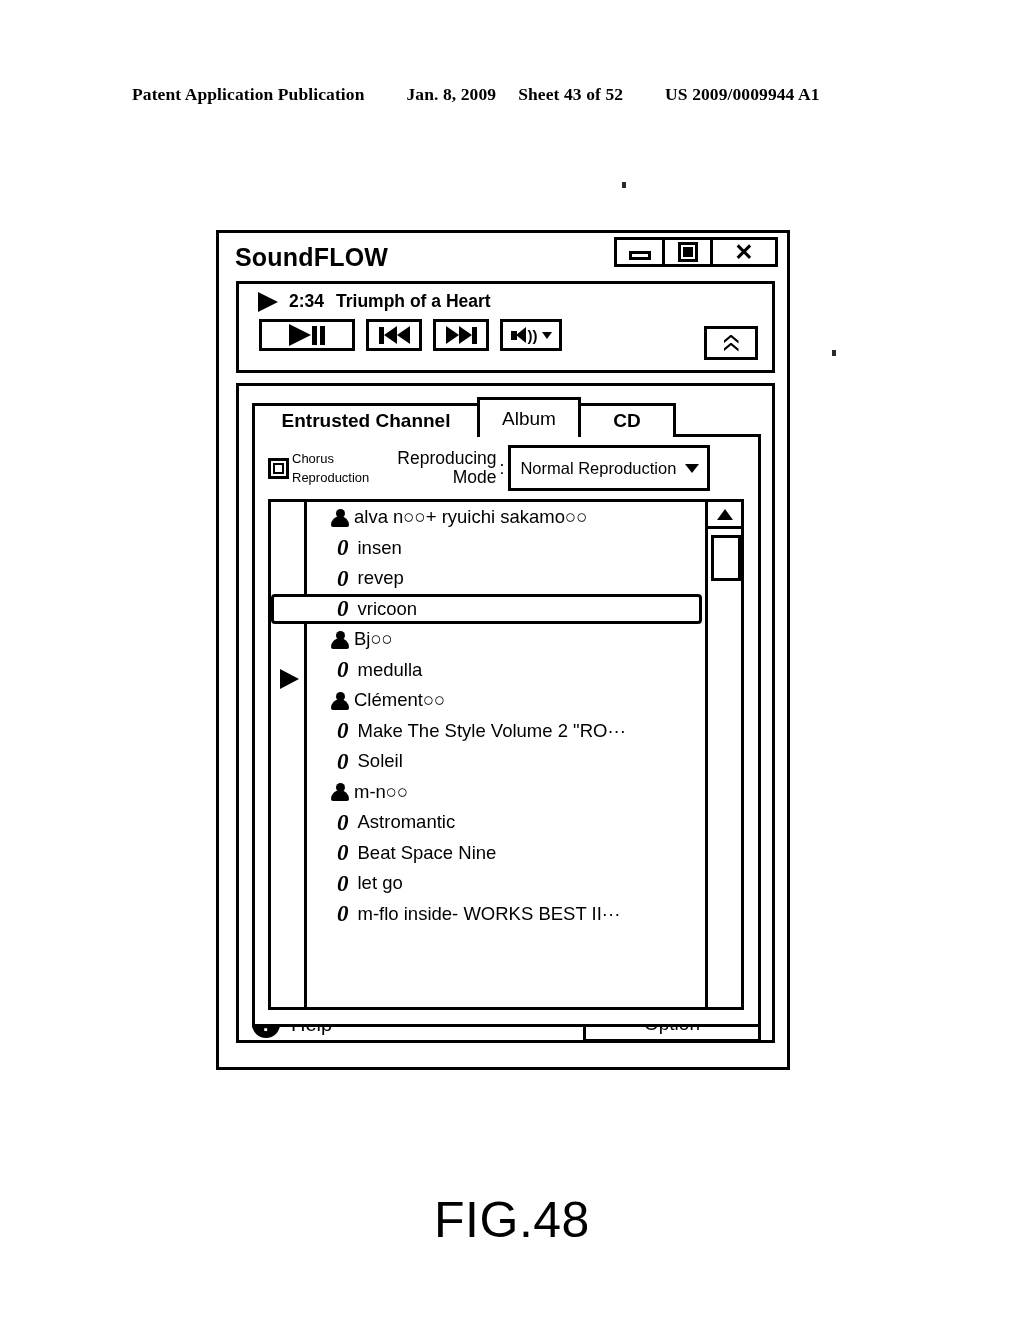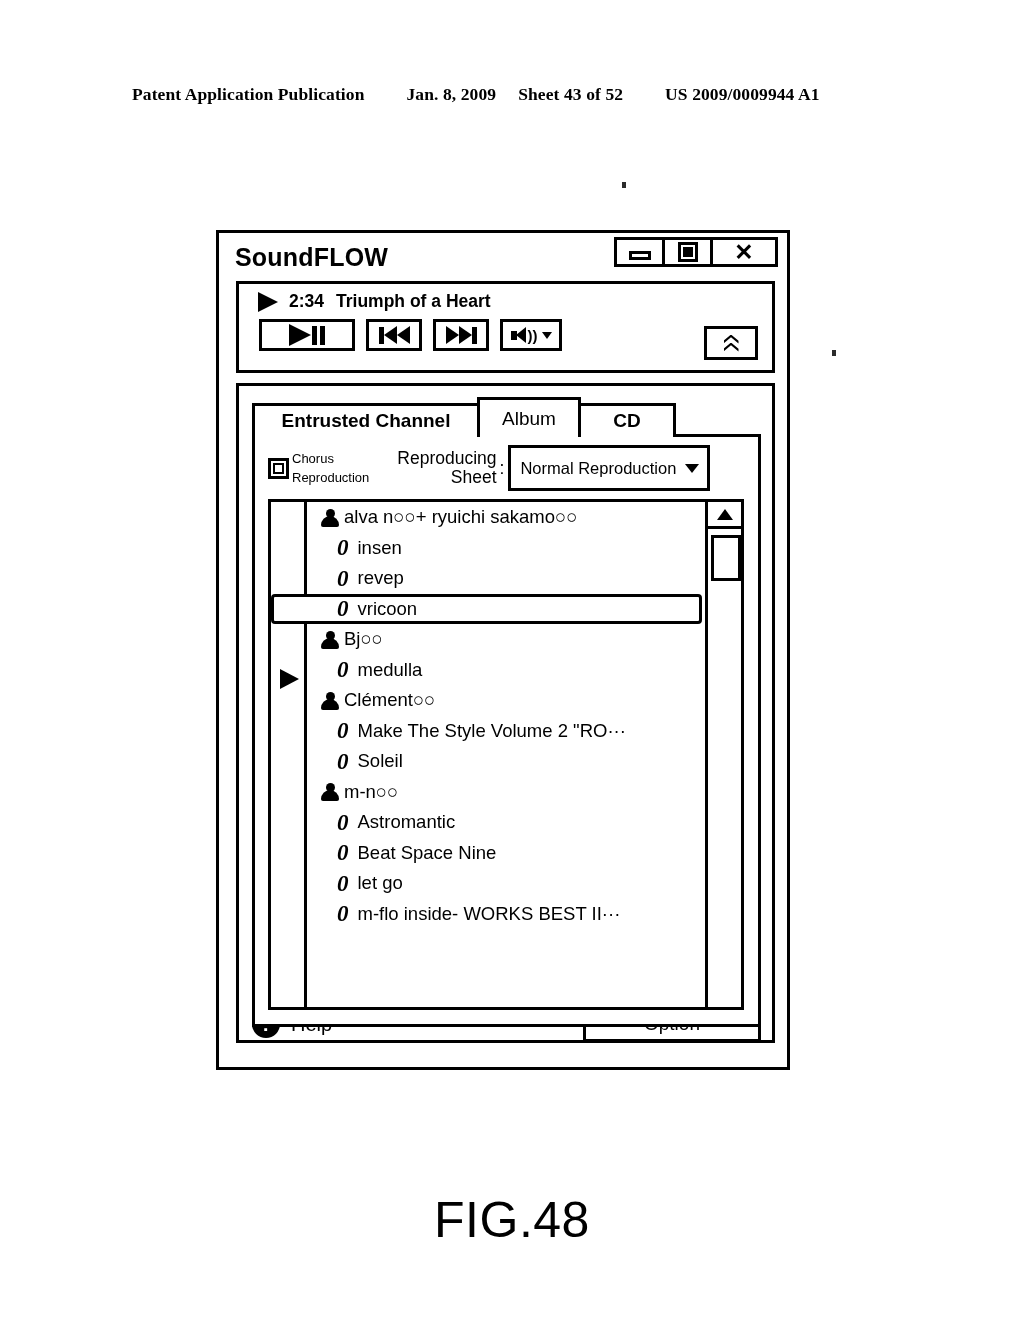--- a/index.html
+++ b/index.html
@@ -406,21 +406,21 @@
   .row {
     height: 30.5px;
     display: flex;
     align-items: center;
     padding-left: 6px;
     font-size: 18.5px;
     white-space: nowrap;
     position: relative;
     box-sizing: border-box;
   }
-  .row-artist { padding-left: 14px; }
+  .row-artist { padding-left: 24px; }
   .row-album  { padding-left: 30px; }
 
   
   .icon-person {
     position: relative;
     width: 18px; height: 19px;
     flex: 0 0 auto;
     margin-right: 5px;
   }
   .icon-person .head {
@@ -659,21 +659,21 @@
               <i></i>
             </span>
           <span class="chk-label">
             <span>Chorus</span><br>
             <span>Reproduction</span>
           </span>
         </div>
 
         <div class="repmode-label">
           <span>Reproducing</span><br>
-          <span>Sheet</span>
+          <span>Mode</span>
         </div>
         <span class="colon">:</span>
 
         <div class="dropdown">
           <span>Normal Reproduction</span>
           <span class="dd-caret"></span>
         </div>
       </div>
 
       <div class="listbox">

